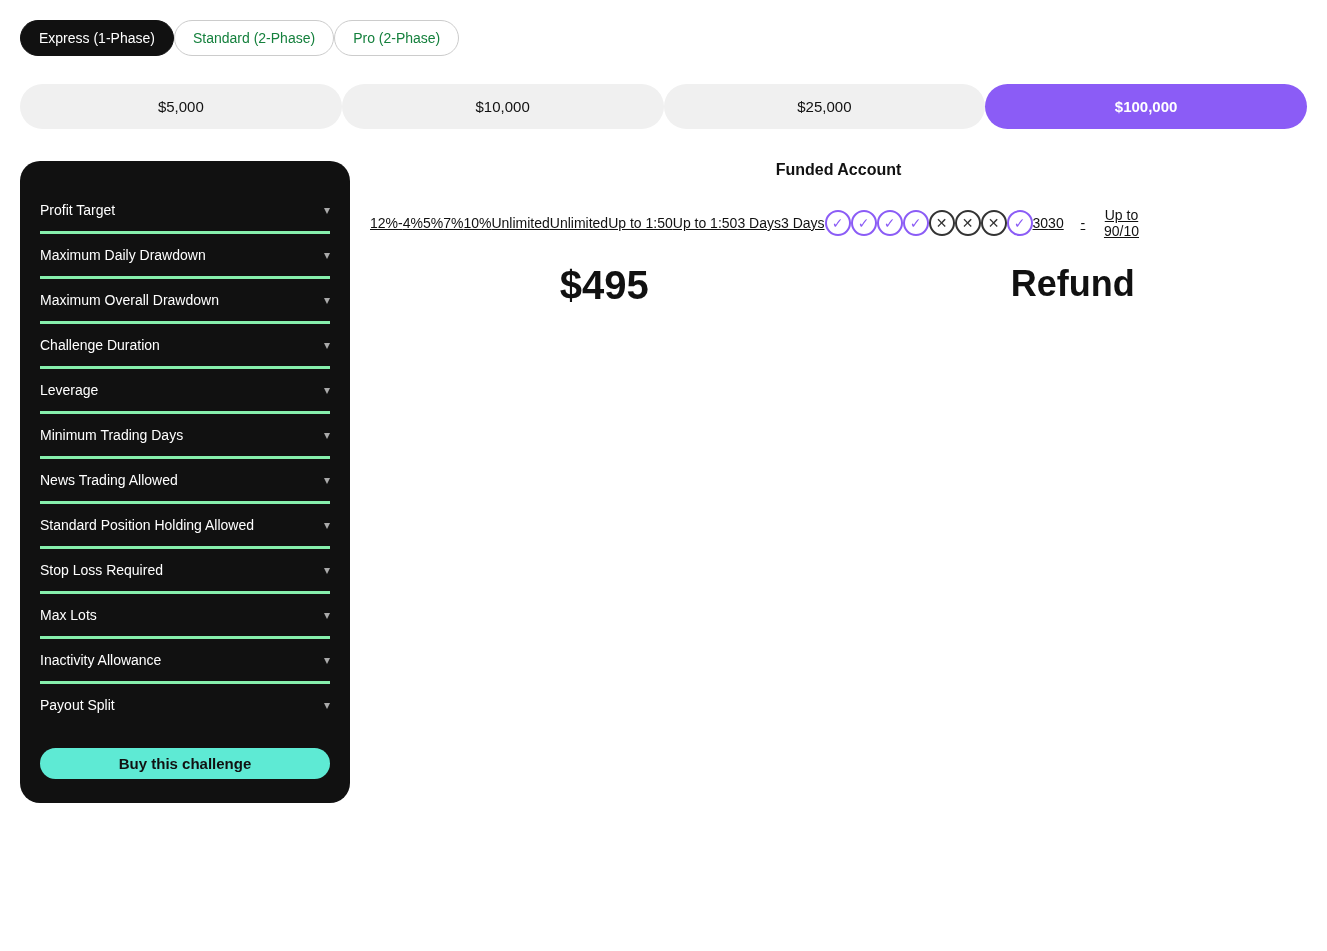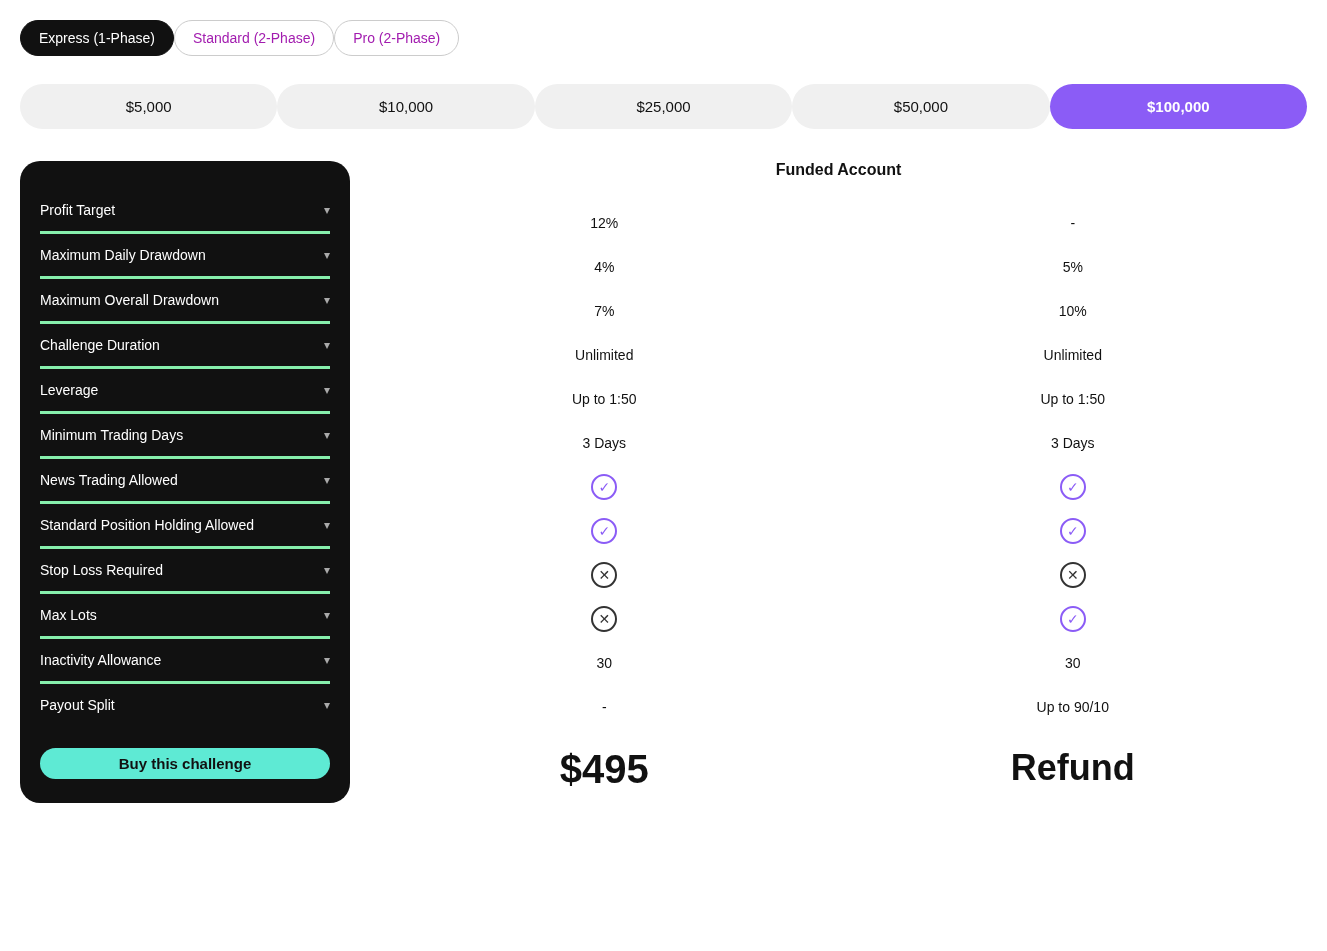--- a/index.html
+++ b/index.html
@@ -16,21 +16,21 @@
       margin-bottom: 28px;
     }
     .tab {
       padding: 9px 18px;
       border-radius: 999px;
       border: 1.5px solid #ccc;
       background: #fff;
       font-size: 14px;
       font-weight: 500;
       cursor: pointer;
-      color: #a21caf;
+      color: #15803d;
     }
     .tab.active {
       background: #111;
       color: #fff;
       border-color: #111;
     }
 
     
     .amounts-row {
       display: flex;
@@ -121,21 +121,22 @@
       flex: 1;
       text-align: center;
       font-size: 16px;
       font-weight: 700;
       padding-bottom: 10px;
     }
 
     
     .data-rows {
       display: flex;
-      flex-direction: column;
+      flex-direction: row;
+      text-decoration: underline;
     }
     .data-row {
       display: flex;
       align-items: center;
       height: 44px;
     }
     .data-cell {
       flex: 1;
       text-align: center;
       font-size: 14px;
@@ -191,21 +192,20 @@
 <div class="tabs-row">
   <button class="tab active">Express (1-Phase)</button>
   <button class="tab">Standard (2-Phase)</button>
   <button class="tab">Pro (2-Phase)</button>
 </div>
 
 <div class="amounts-row">
   <button class="amount-btn">$5,000</button>
   <button class="amount-btn">$10,000</button>
   <button class="amount-btn">$25,000</button>
-  <button class="amount-btn">$50,000</button>
   <button class="amount-btn selected">$100,000</button>
 </div>
 
 <div class="main-content">
 
   <div class="sidebar-panel">
     <div class="sidebar-item">
       <span>Profit Target</span>
       <span class="chevron-icon">▾</span>
     </div>

